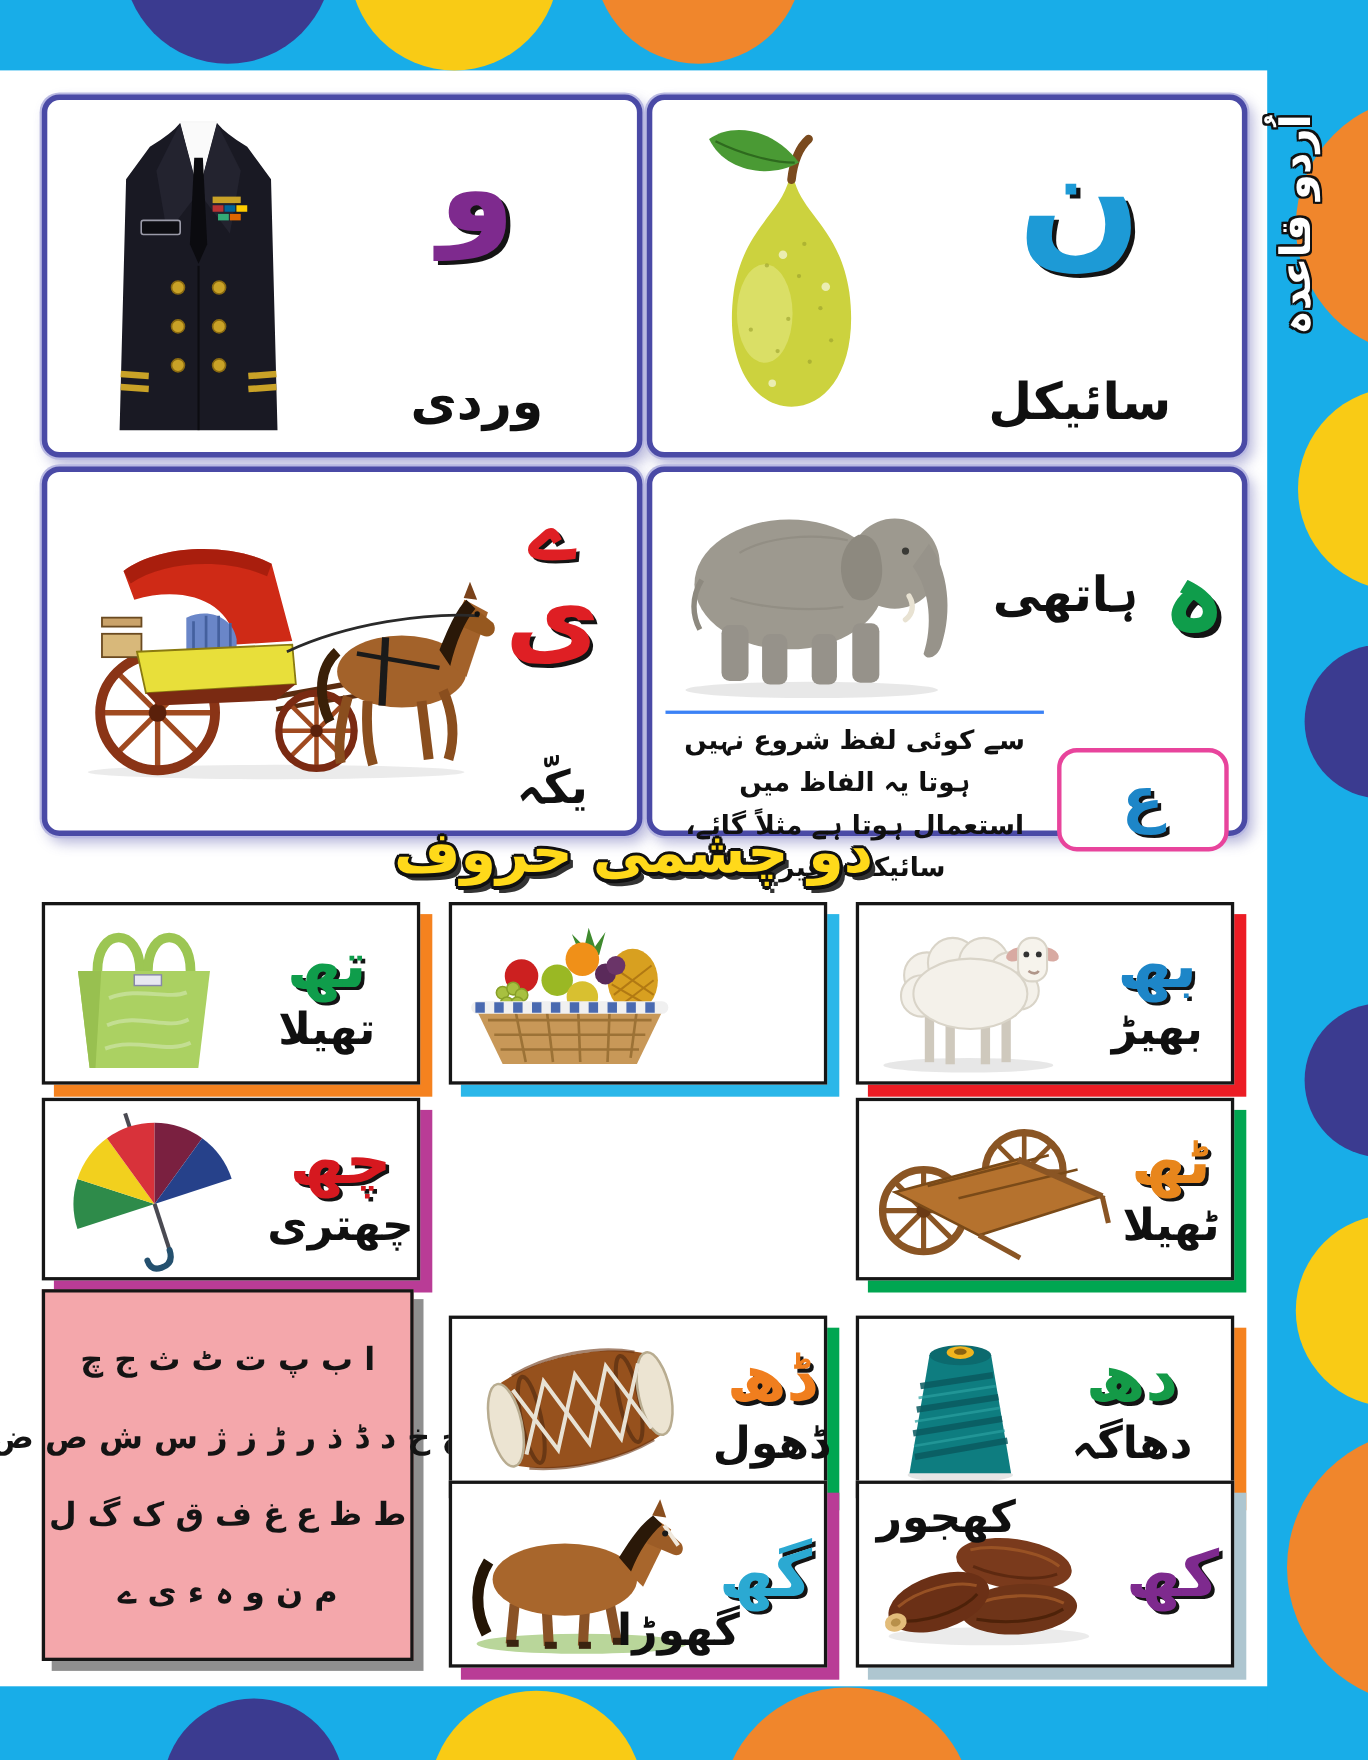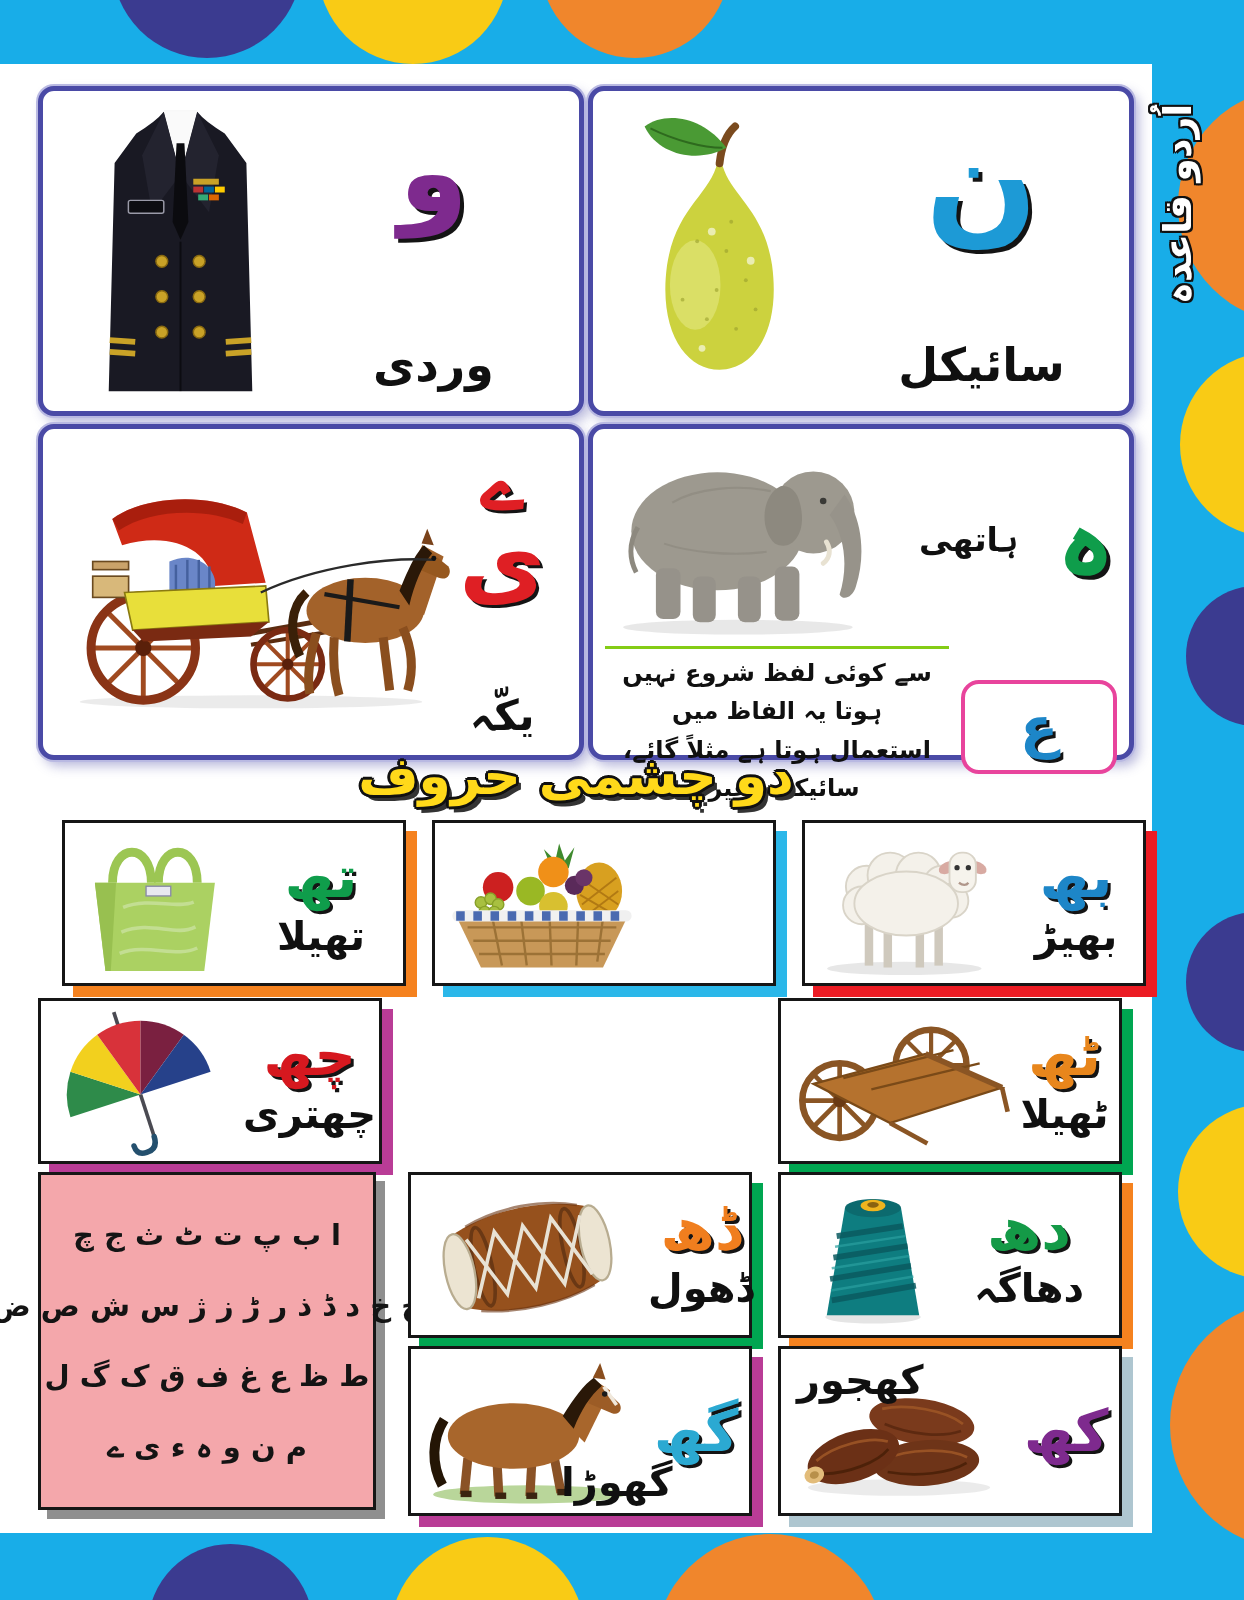--- a/index.html
+++ b/index.html
@@ -50,40 +50,40 @@
 .big-word{font-size:46px;font-weight:600;color:#101010;}
 .ye-stack{display:flex;flex-direction:column;align-items:center;justify-content:flex-start;
   padding:6px 14px 4px 4px;direction:rtl;height:90%;}
 .ye1{font-size:74px;line-height:1;font-weight:bold;color:var(--lc);text-shadow:3px 3px 0 #141414;}
 .ye2{font-size:94px;line-height:1;font-weight:bold;color:var(--lc);text-shadow:3px 3px 0 #141414;margin-top:-4px;}
 .ye-word{margin-top:auto;font-size:42px;font-weight:600;color:#101010;}
 
 
 .pos-d{flex-direction:column;align-items:stretch;}
 .d-top{display:flex;align-items:center;justify-content:space-between;height:210px;padding:8px 14px 0 10px;}
-.d-word{font-size:33px;font-weight:600;color:#101010;}
+.d-word{font-size:44px;font-weight:600;color:#101010;}
 .d-letter{font-size:100px;line-height:1;font-weight:bold;color:var(--lc);text-shadow:4px 4px 0 #141414;}
 .d-note{display:flex;direction:rtl;align-items:center;gap:12px;padding:4px 12px 10px;}
 .ain-box{flex:none;width:148px;height:86px;border:4px solid var(--ainborder,#e8449c);border-radius:18px;
   display:flex;align-items:center;justify-content:center;background:#fff;}
 .ain-letter{font-size:56px;font-weight:bold;color:var(--lc,#1d86c8);text-shadow:3px 3px 0 #141414;line-height:1;}
-.note-lines{flex:1;border-top:3px solid #84cc16;padding-top:5px;text-align:center;
+.note-lines{flex:1;border-top:3px solid #3b82f6;padding-top:5px;text-align:center;
   font-size:24px;font-weight:600;color:#101010;line-height:1.6;}
 
 
 .heading{position:absolute;left:0;top:746px;width:1152px;text-align:center;direction:rtl;
   font-size:52px;font-weight:bold;color:var(--hy,#ffd91a);
   text-shadow:-2px -2px 0 #111,2px -2px 0 #111,-2px 2px 0 #111,2px 2px 0 #111,0 -3px 0 #111,0 3px 0 #111,-3px 0 0 #111,3px 0 0 #111,5px 6px 0 #333;}
 
 
 .small-card{position:absolute;width:338px;background:#fff;border:3px solid #161616;
   box-shadow:11px 11px 0 var(--accent,#f5821f);display:flex;align-items:center;}
 .c1{left:38px;} .c2{left:408px;} .c3{left:778px;}
-.r1{top:820px;height:160px;margin-left:24px;} .r2{top:998px;height:160px;}
-.r3{top:1172px;height:160px;} .r4{top:1346px;height:164px;}
+.r1{top:820px;height:160px;} .r2{top:998px;height:160px;}
+.r3{top:1196px;height:160px;} .r4{top:1346px;height:164px;}
 .small-card svg{flex:none;margin-left:4px;}
 .sc-col{flex:1;display:flex;flex-direction:column;align-items:center;justify-content:center;
   gap:5px;padding:4px 8px;direction:rtl;}
 .sc-letter{font-size:58px;line-height:1.05;font-weight:bold;color:var(--lc,#333);text-shadow:3px 3px 0 #141414;}
 .sc-word{font-size:40px;font-weight:600;color:#101010;white-space:nowrap;}
 .card-khe .sc-word{position:absolute;left:16px;top:8px;}
 .card-ghe .sc-word{position:absolute;left:150px;bottom:8px;}
 
 
 .alpha-box{position:absolute;left:38px;top:1172px;width:338px;height:338px;

